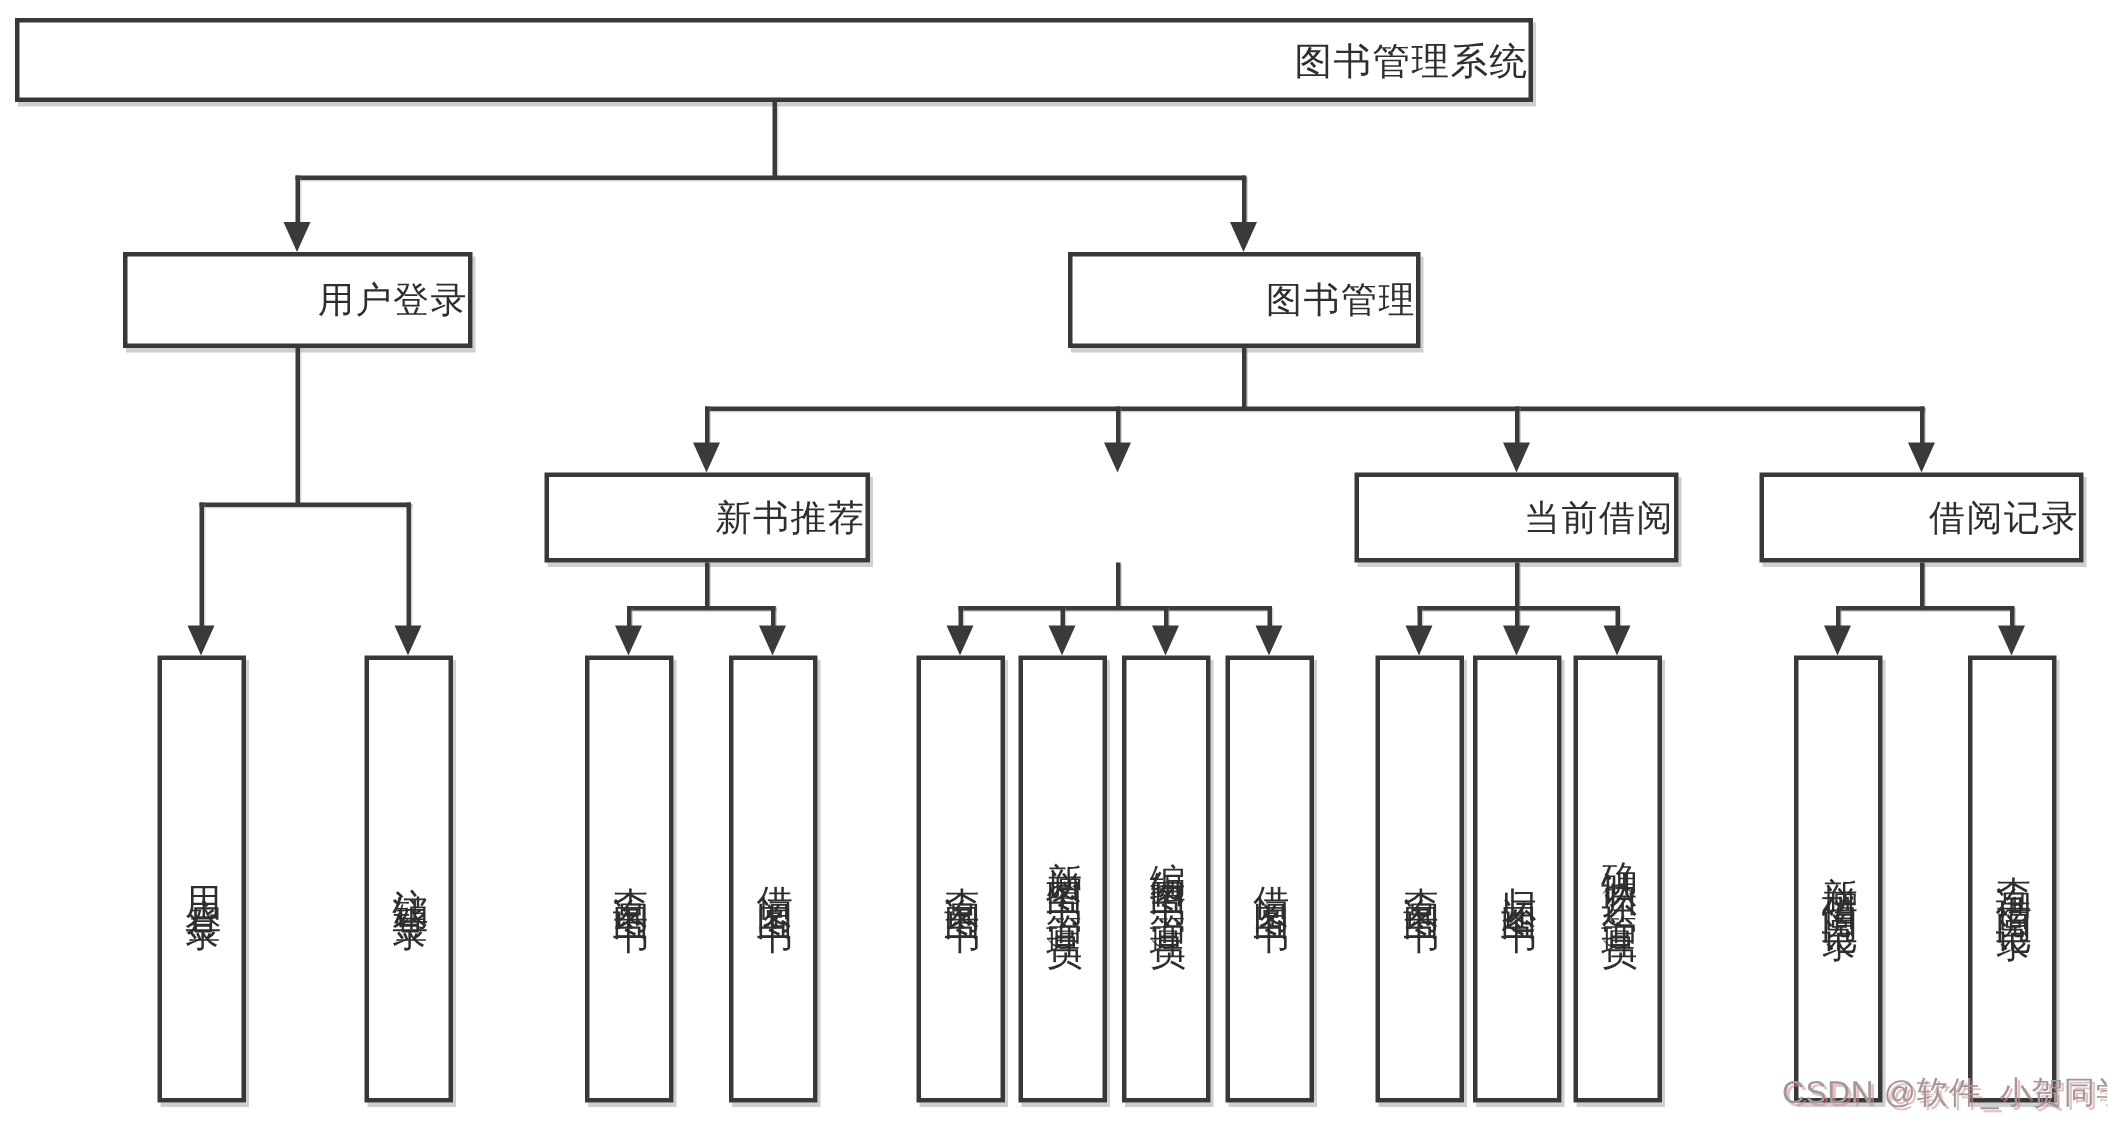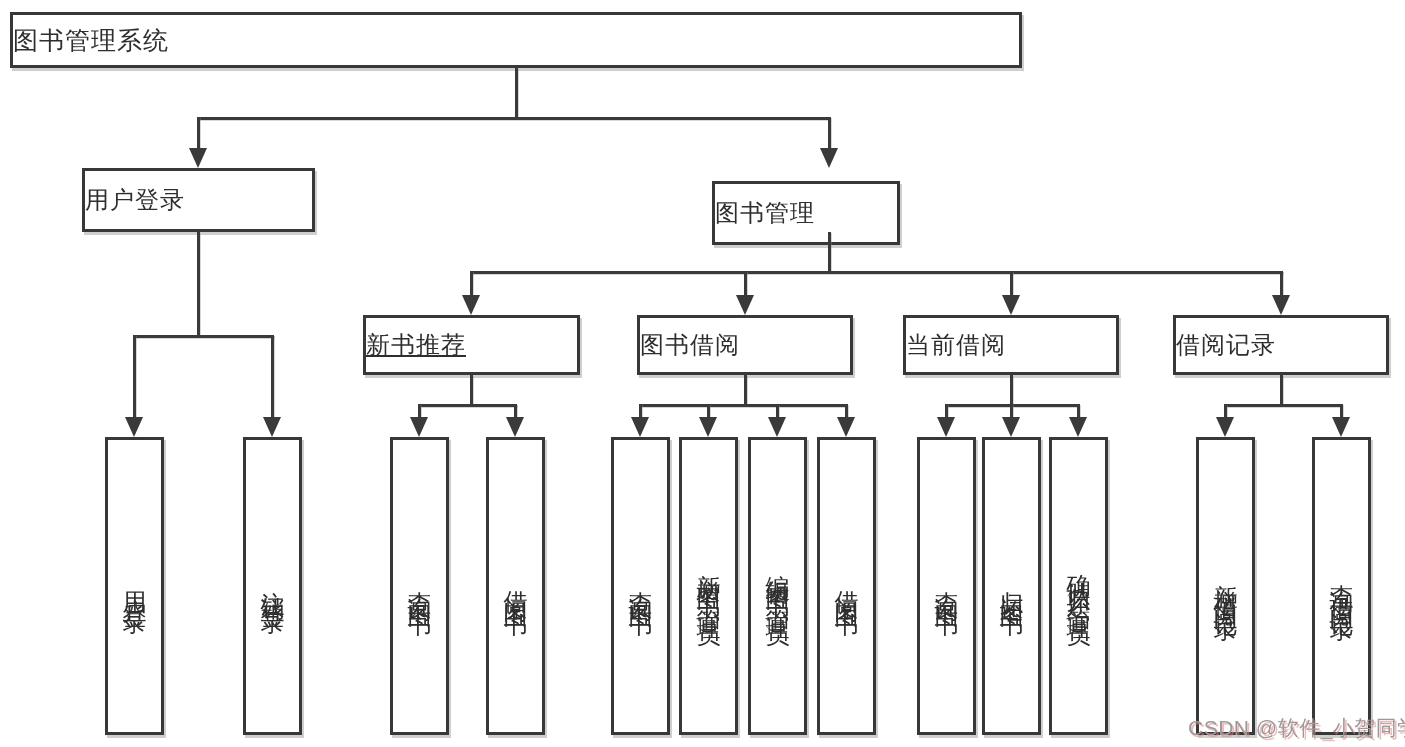--- a/index.html
+++ b/index.html
@@ -3,21 +3,21 @@
 <meta charset="utf-8">
 <style>
   html, body { margin:0; padding:0; background:#ffffff; }
   .canvas {
     position:relative; width:1405px; height:747px; background:#ffffff;
     font-family:"Liberation Sans", sans-serif; overflow:hidden;
   }
   .node {
     position:absolute; box-sizing:border-box;
     border:3px solid #383838; background:#ffffff;
-    display:flex; align-items:center; justify-content:flex-start;
+    display:flex; align-items:center; justify-content:flex-end;
     color:#2e2e2e; box-shadow:2px 3px 0 rgba(130,130,130,0.38);
   }
   .root-node  { font-size:25px; letter-spacing:1px; }
   .h-node     { font-size:24px; letter-spacing:1px; }
   .leaf {
     position:absolute; box-sizing:border-box; top:437px; width:59px; height:298px;
     border:3px solid #383838; background:#ffffff;
     display:flex; align-items:center; justify-content:center;
     color:#2e2e2e; box-shadow:2px 3px 0 rgba(130,130,130,0.38);
   }
@@ -50,21 +50,21 @@
   <div class="v" style="left:515px; top:68px; height:51px;"></div>
   <div class="h" style="left:197px; top:117px; width:633px;"></div>
   <div class="v" style="left:197px; top:117px; height:33px;"></div>
   <div class="arrow" style="left:189px; top:148px;"></div>
   <div class="v" style="left:828px; top:117px; height:33px;"></div>
   <div class="arrow" style="left:820px; top:148px;"></div>
 
   <div class="node h-node" style="left:82px; top:168px; width:233px; height:64px;">
     <span>用户登录</span>
   </div>
-  <div class="node h-node" style="left:712px; top:181px; width:188px; height:64px;">
+  <div class="node h-node" style="left:712px; top:168px; width:235px; height:64px;">
     <span>图书管理</span>
   </div>
 
   <div class="v" style="left:197px; top:232px; height:105px;"></div>
   <div class="h" style="left:133px; top:335px; width:141px;"></div>
   <div class="v" style="left:133px; top:335px; height:84px;"></div>
   <div class="arrow" style="left:125px; top:417px;"></div>
   <div class="v" style="left:271px; top:335px; height:84px;"></div>
   <div class="arrow" style="left:263px; top:417px;"></div>
 
@@ -72,25 +72,22 @@
   <div class="h" style="left:470px; top:271px; width:813px;"></div>
   <div class="v" style="left:470px; top:271px; height:26px;"></div>
   <div class="arrow" style="left:462px; top:295px;"></div>
   <div class="v" style="left:744px; top:271px; height:26px;"></div>
   <div class="arrow" style="left:736px; top:295px;"></div>
   <div class="v" style="left:1010px; top:271px; height:26px;"></div>
   <div class="arrow" style="left:1002px; top:295px;"></div>
   <div class="v" style="left:1280px; top:271px; height:26px;"></div>
   <div class="arrow" style="left:1272px; top:295px;"></div>
 
-  <div class="node h-node" style="left:363px; top:315px; width:217px; height:60px;text-decoration:underline;">
+  <div class="node h-node" style="left:363px; top:315px; width:217px; height:60px;">
     <span>新书推荐</span>
-  </div>
-  <div class="node h-node" style="left:637px; top:315px; width:216px; height:60px;">
-    <span>图书借阅</span>
   </div>
   <div class="node h-node" style="left:1173px; top:315px; width:216px; height:60px;">
     <span>借阅记录</span>
   </div>
   <div class="node h-node" style="left:903px; top:315px; width:216px; height:60px;">
     <span>当前借阅</span>
   </div>
 
   <div class="v" style="left:470px; top:375px; height:31px;"></div>
   <div class="h" style="left:418px; top:404px; width:99px;"></div>

